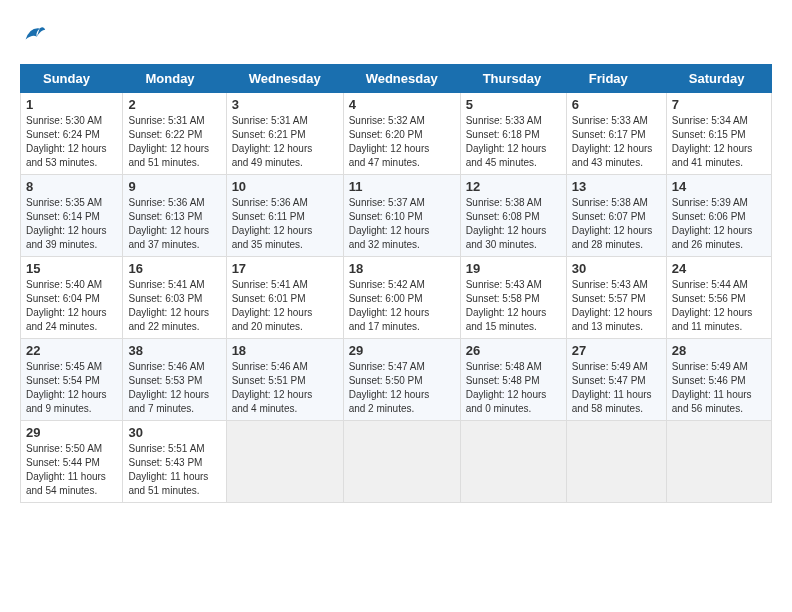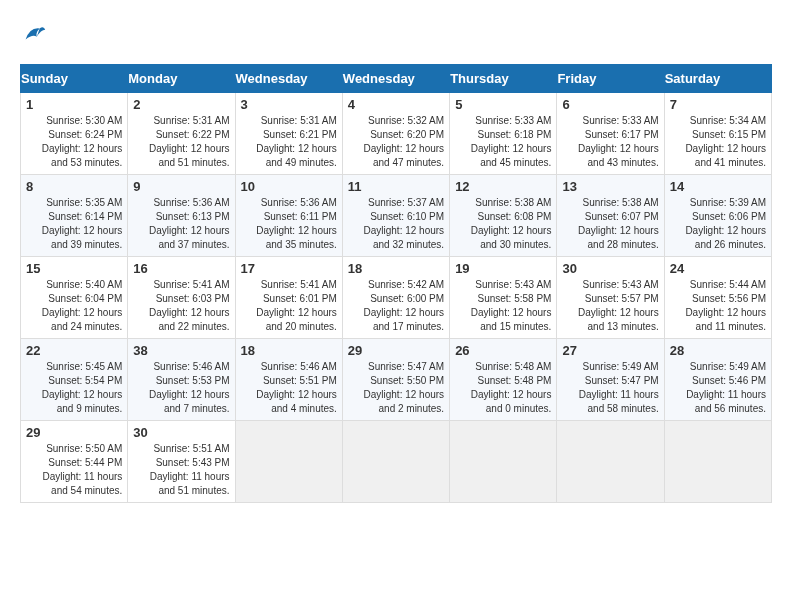--- a/index.html
+++ b/index.html
@@ -48,21 +48,21 @@
       color: #555;
     }
     .calendar {
       width: 100%;
       border-collapse: collapse;
       border: 1px solid #ccc;
     }
     .calendar thead tr th {
       background: #1a6faf;
       color: #fff;
-      padding: 6px 0;
+      padding: 6px 22px;
       font-size: 13px;
       font-weight: bold;
       text-align: left;
       border: 1px solid #1a6faf;
     }
     .calendar tbody tr td {
       vertical-align: top;
       padding: 4px 5px;
       font-size: 10.5px;
       color: #333;
@@ -77,21 +77,20 @@
     .day-num {
       font-size: 13px;
       font-weight: bold;
       display: block;
       margin-bottom: 2px;
     }
     .cell-text {
       font-size: 10px;
       line-height: 1.4;
       color: #333;
-      text-align: right;
     }
     .empty-cell {
       background: #f0f0f0 !important;
     }
   </style>
 </head>
 <body>
 
 <div class="header">
   <div class="logo">

